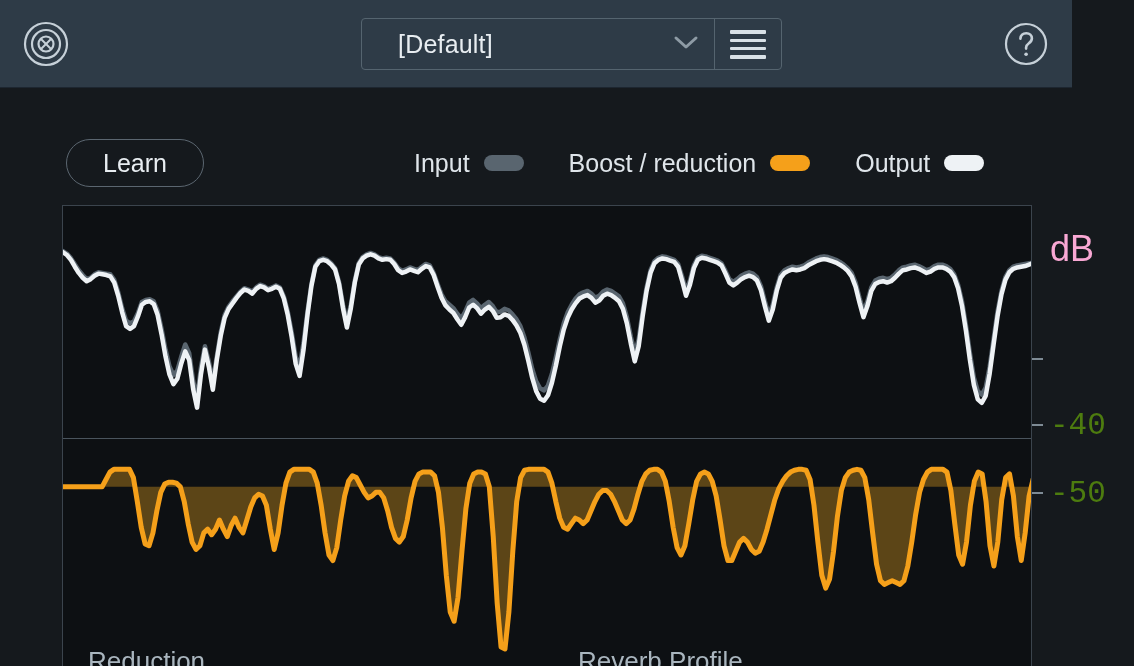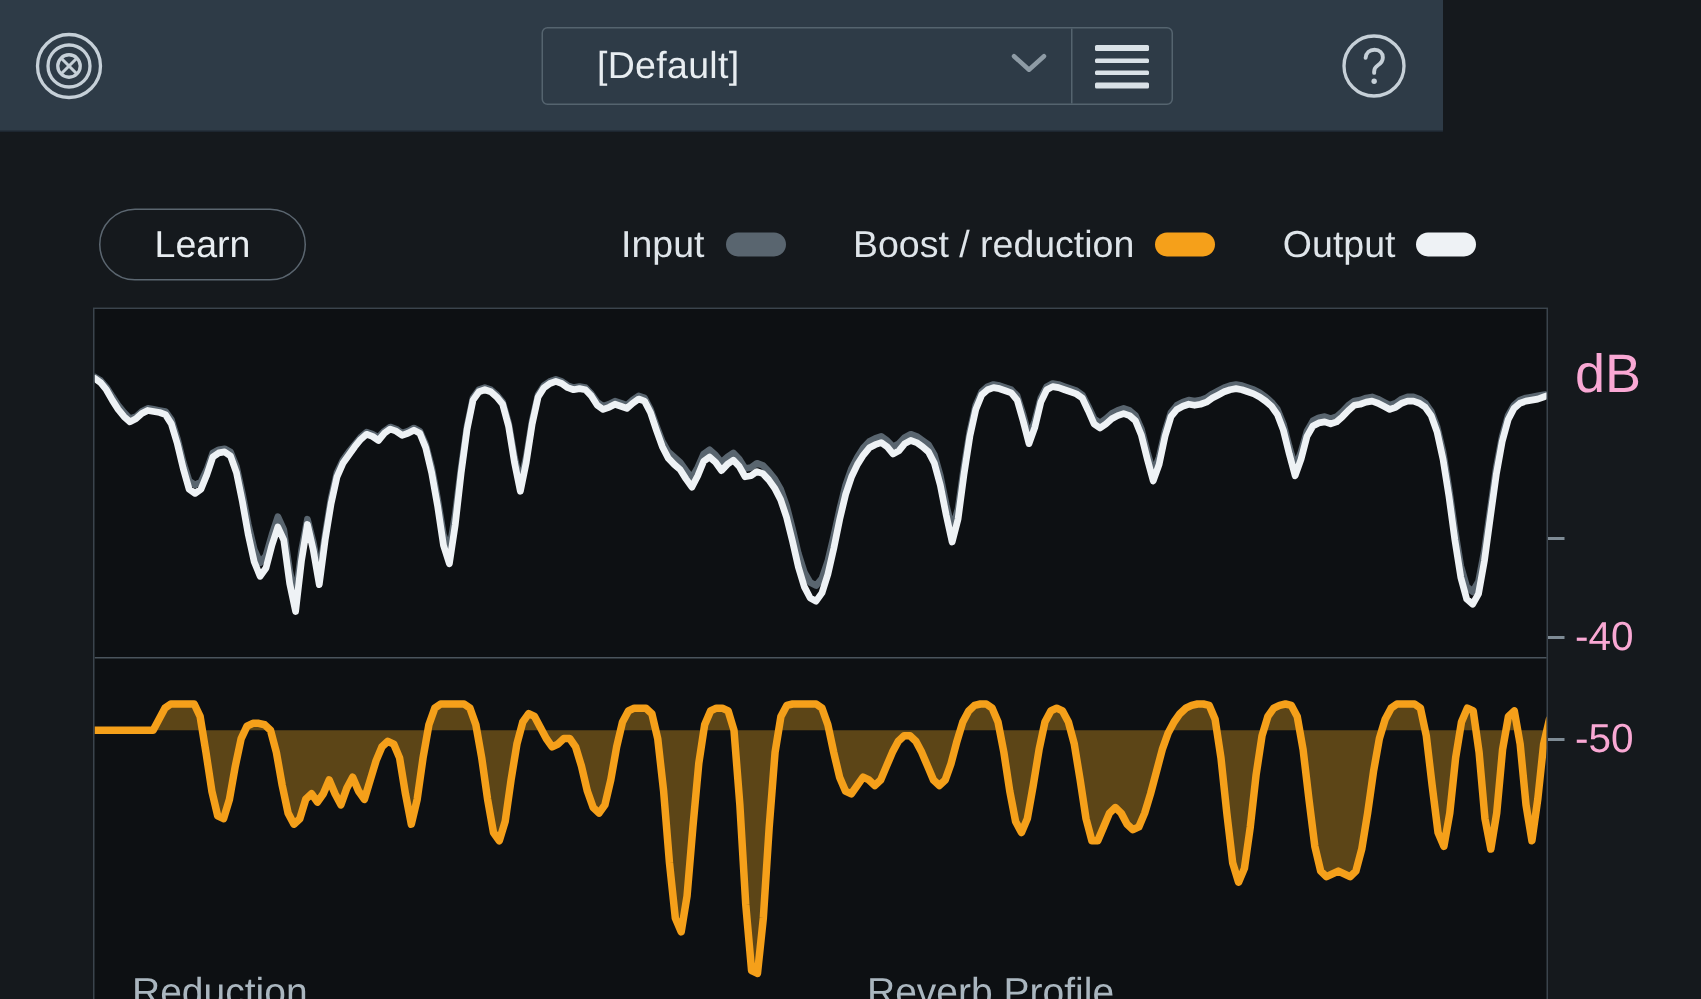--- a/index.html
+++ b/index.html
@@ -20,21 +20,21 @@
     width: 1134px;
     height: 666px;
     background: #15191d;
     overflow: hidden;
   }
 
   
   .header {
     position: absolute;
     left: 0; top: 0;
-    width: 962px;
+    width: 1072px;
     height: 88px;
     background: #2e3b47;
     border-bottom: 1px solid #1d2630;
     box-sizing: border-box;
   }
 
   .logo-btn {
     position: absolute;
     left: 22px; top: 20px;
     width: 48px; height: 48px;
@@ -200,25 +200,26 @@
   }
   .y-tick {
     position: absolute;
     left: 0;
     width: 11px; height: 2px;
     background: #7e8b95;
   }
   .y-label {
     position: absolute;
     left: 18px;
-    color: #f9a8d4;
-    font-size: 27px;
+    color: #4d7c0f;
+    font-size: 31px;
     line-height: 1;
     transform: translateY(-50%);
     white-space: nowrap;
+    font-family: Liberation Mono, monospace;
   }
   .y-unit {
     position: absolute;
     left: 18px;
     top: 26px;
     color: #f9a8d4;
     font-size: 36px;
     line-height: 1;
     white-space: nowrap;
   }

